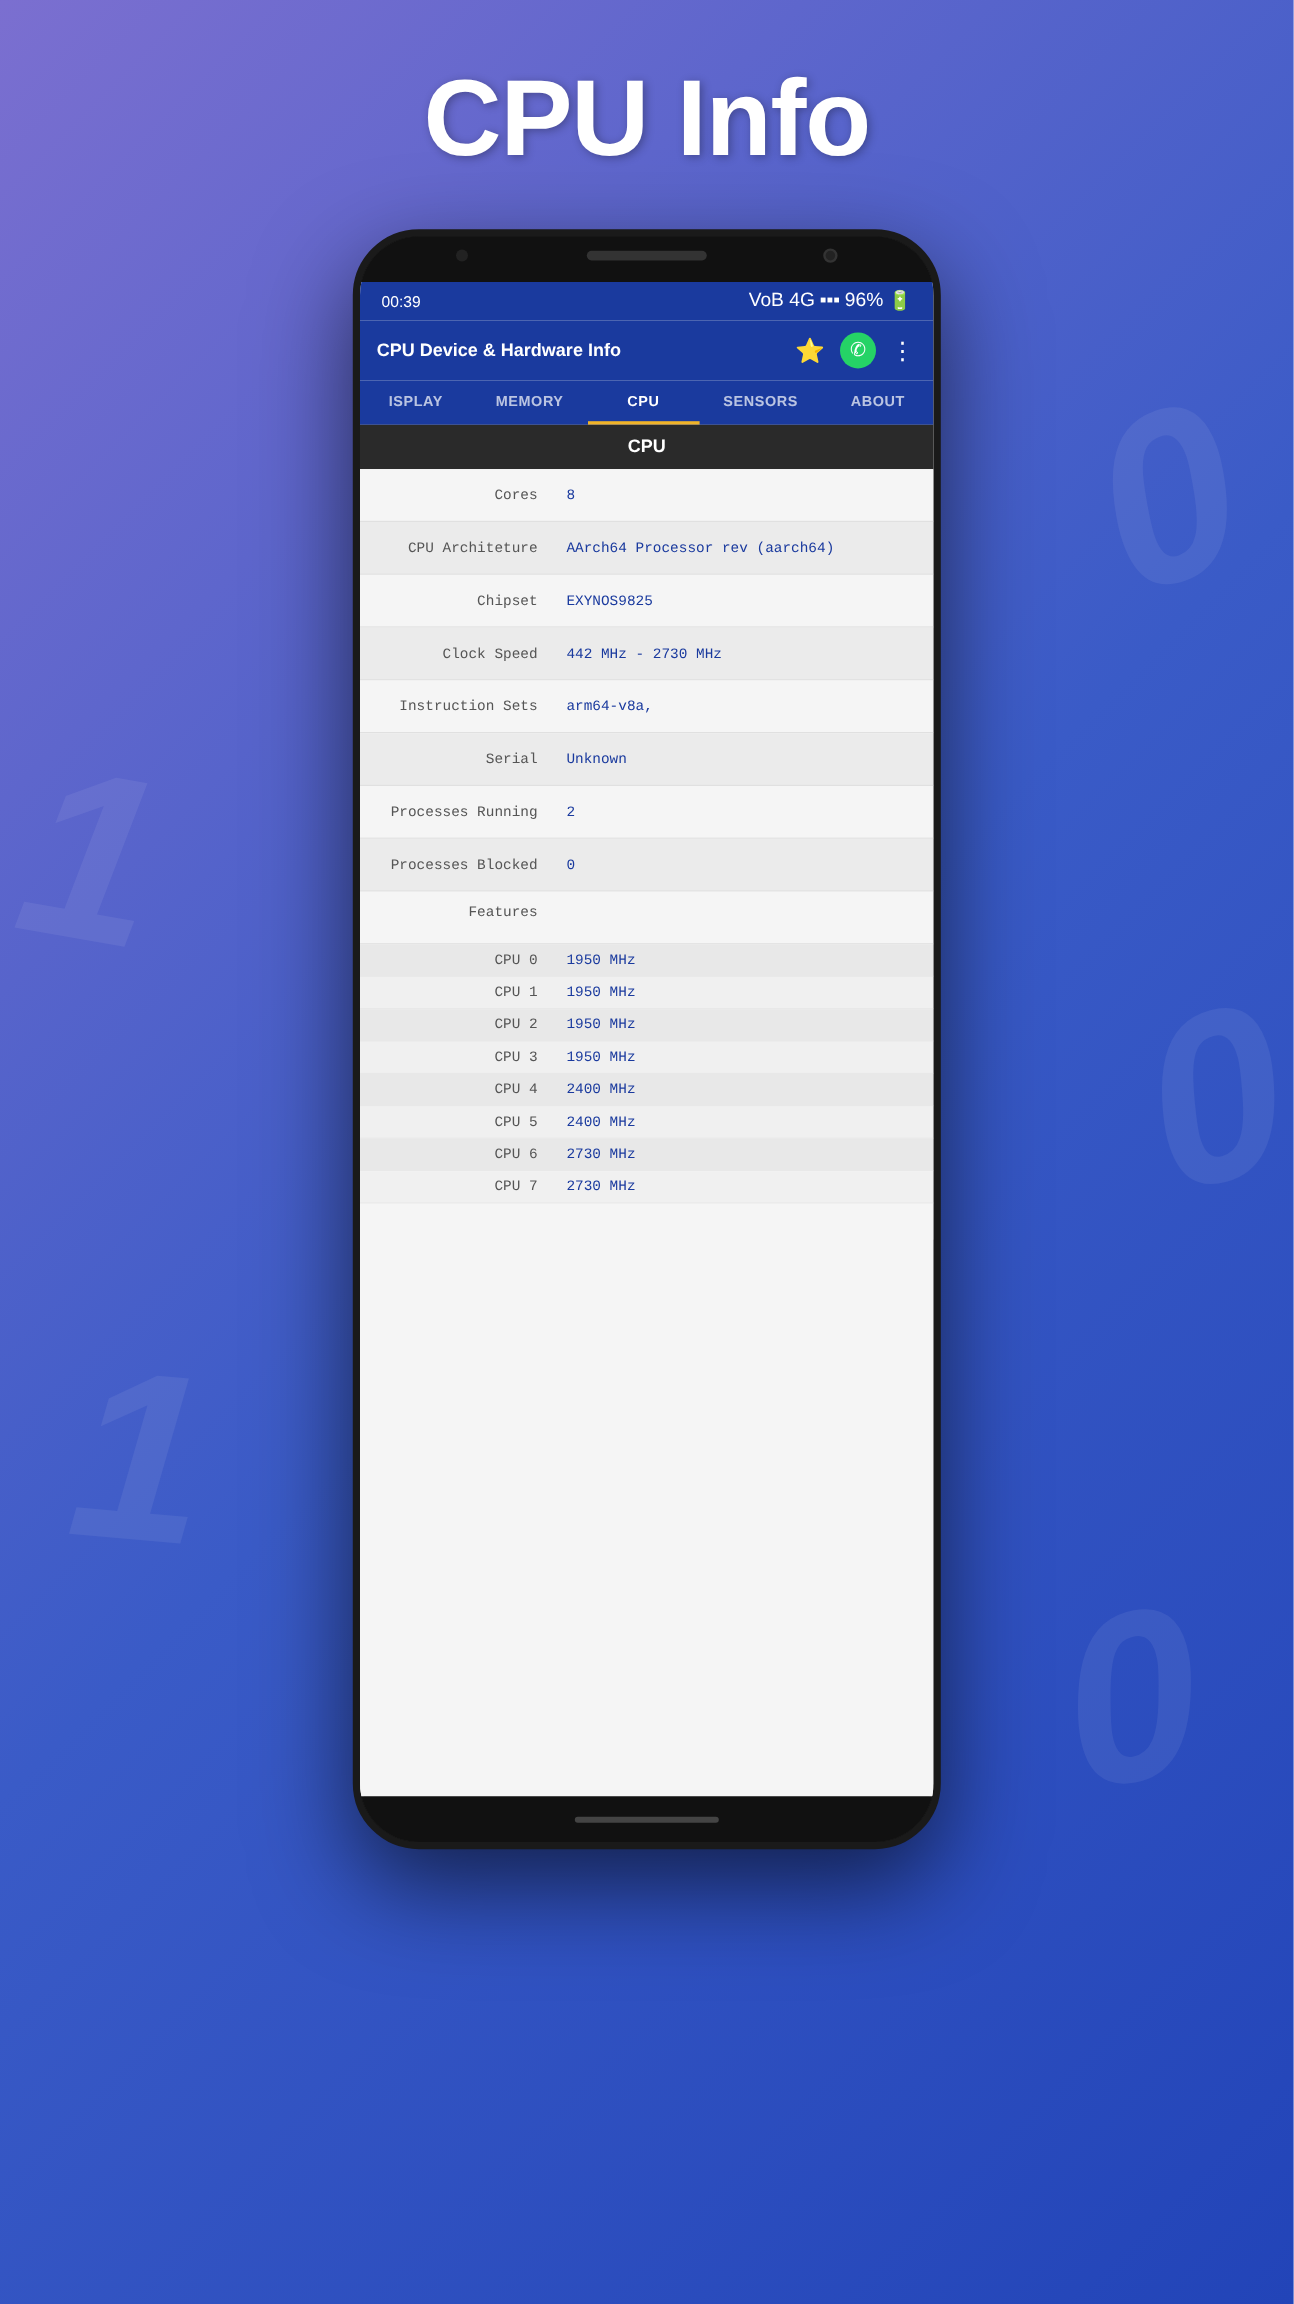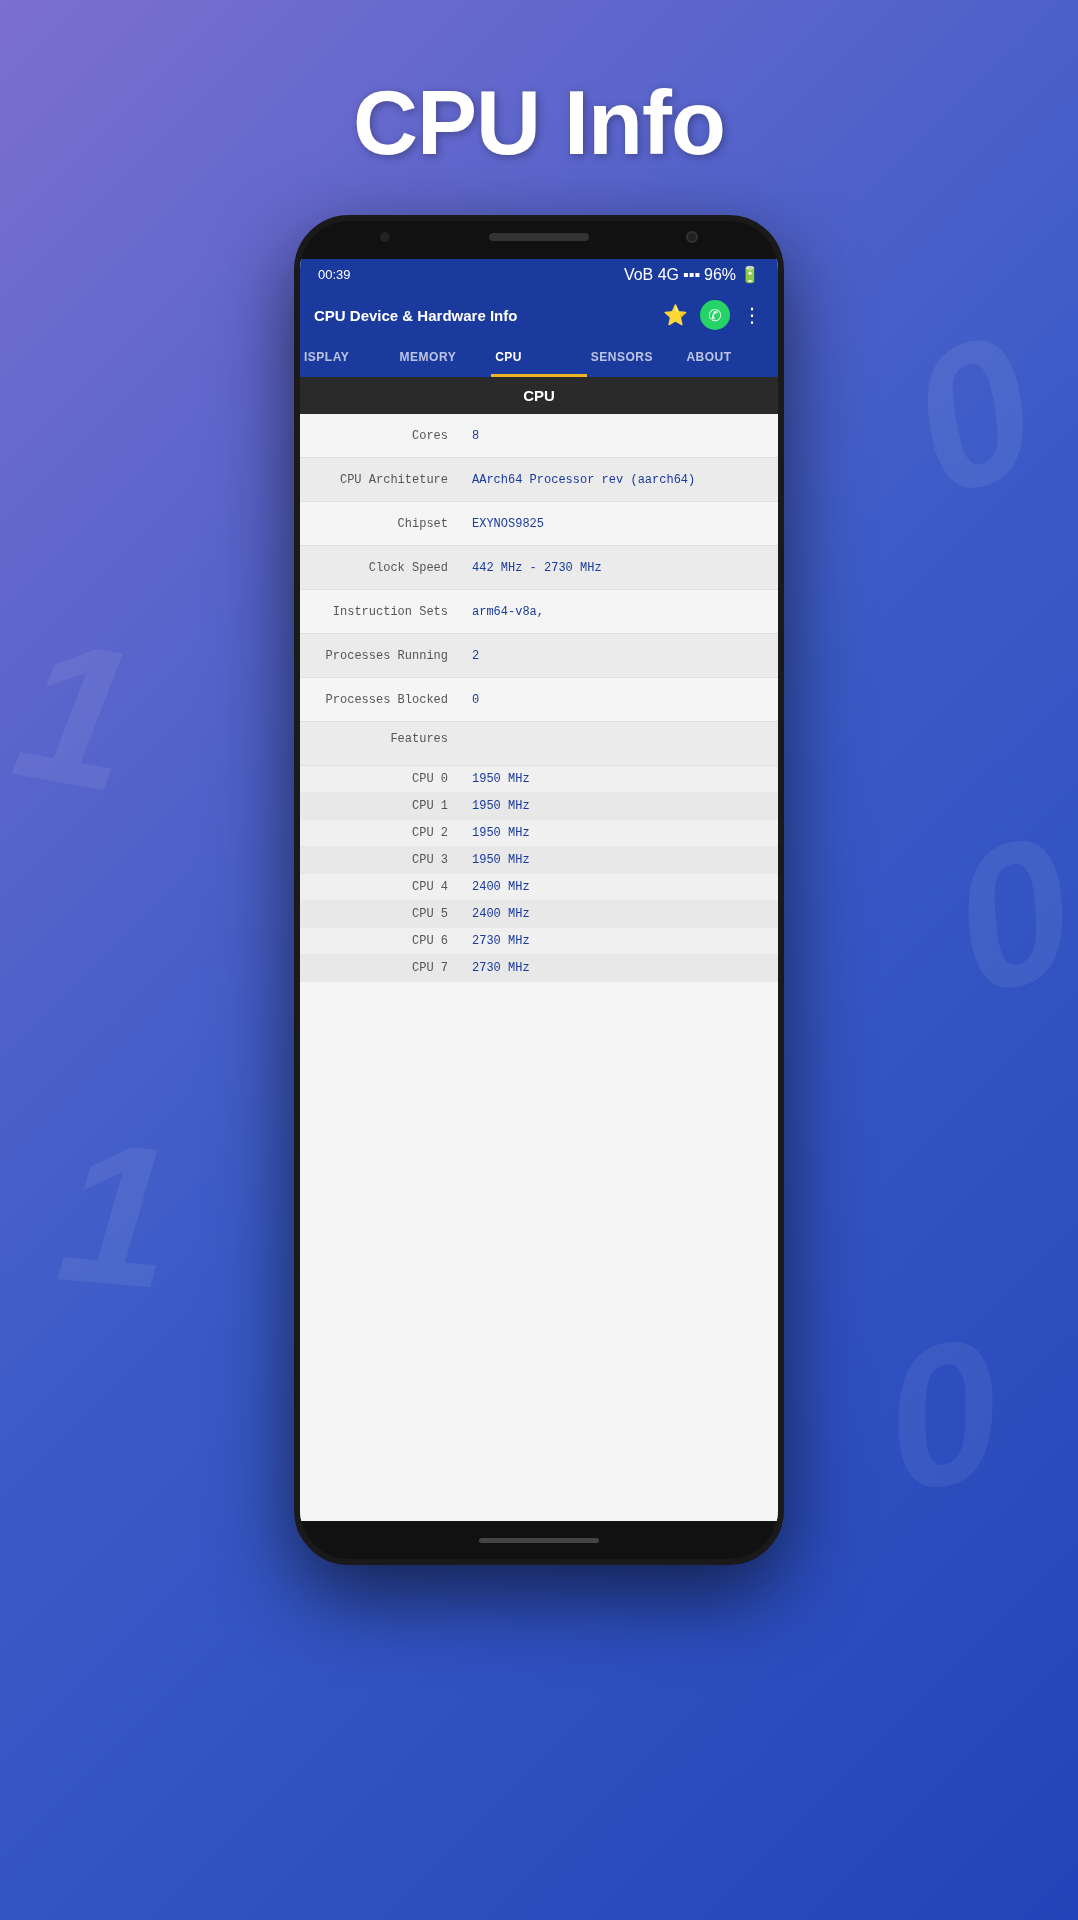--- a/index.html
+++ b/index.html
@@ -30,21 +30,21 @@
       font-weight: bold;
       color: rgba(255,255,255,0.07);
       font-style: italic;
     }
 
     
     .page-title {
       color: white;
       font-size: 90px;
       font-weight: 900;
-      margin-top: 72px;
+      margin-top: 48px;
       margin-bottom: 40px;
       z-index: 1;
       text-shadow: 2px 2px 8px rgba(0,0,0,0.3);
       letter-spacing: -1px;
     }
 
     
     .phone-frame {
       z-index: 2;
       width: 490px;
@@ -169,21 +169,22 @@
 
     
     .tab-bar {
       background: #1a3a9e;
       display: flex;
       overflow: hidden;
       flex-shrink: 0;
     }
     .tab-item {
       flex: 1;
-      padding: 10px 4px;
+      text-align: center;
+      padding: 10px 20px;
       font-size: 12px;
       font-weight: 700;
       color: rgba(255,255,255,0.7);
       letter-spacing: 0.5px;
       cursor: pointer;
       border-bottom: 3px solid transparent;
       position: relative;
     }
     .tab-item.active {
       color: white;
@@ -401,20 +402,24 @@
       </div>
       <div class="info-row">
         <div class="info-label">Clock Speed</div>
         <div class="info-value">442 MHz - 2730 MHz</div>
       </div>
       <div class="info-row">
         <div class="info-label">Instruction Sets</div>
         <div class="info-value">arm64-v8a,</div>
       </div>
       <div class="info-row">
+        <div class="info-label">Serial</div>
+        <div class="info-value">Unknown</div>
+      </div>
+      <div class="info-row">
         <div class="info-label">Processes Running</div>
         <div class="info-value">2</div>
       </div>
       <div class="info-row">
         <div class="info-label">Processes Blocked</div>
         <div class="info-value">0</div>
       </div>
       <div class="info-row" style="align-items:flex-start;">
         <div class="info-label" style="padding-top:10px;">Features</div>
       </div>

